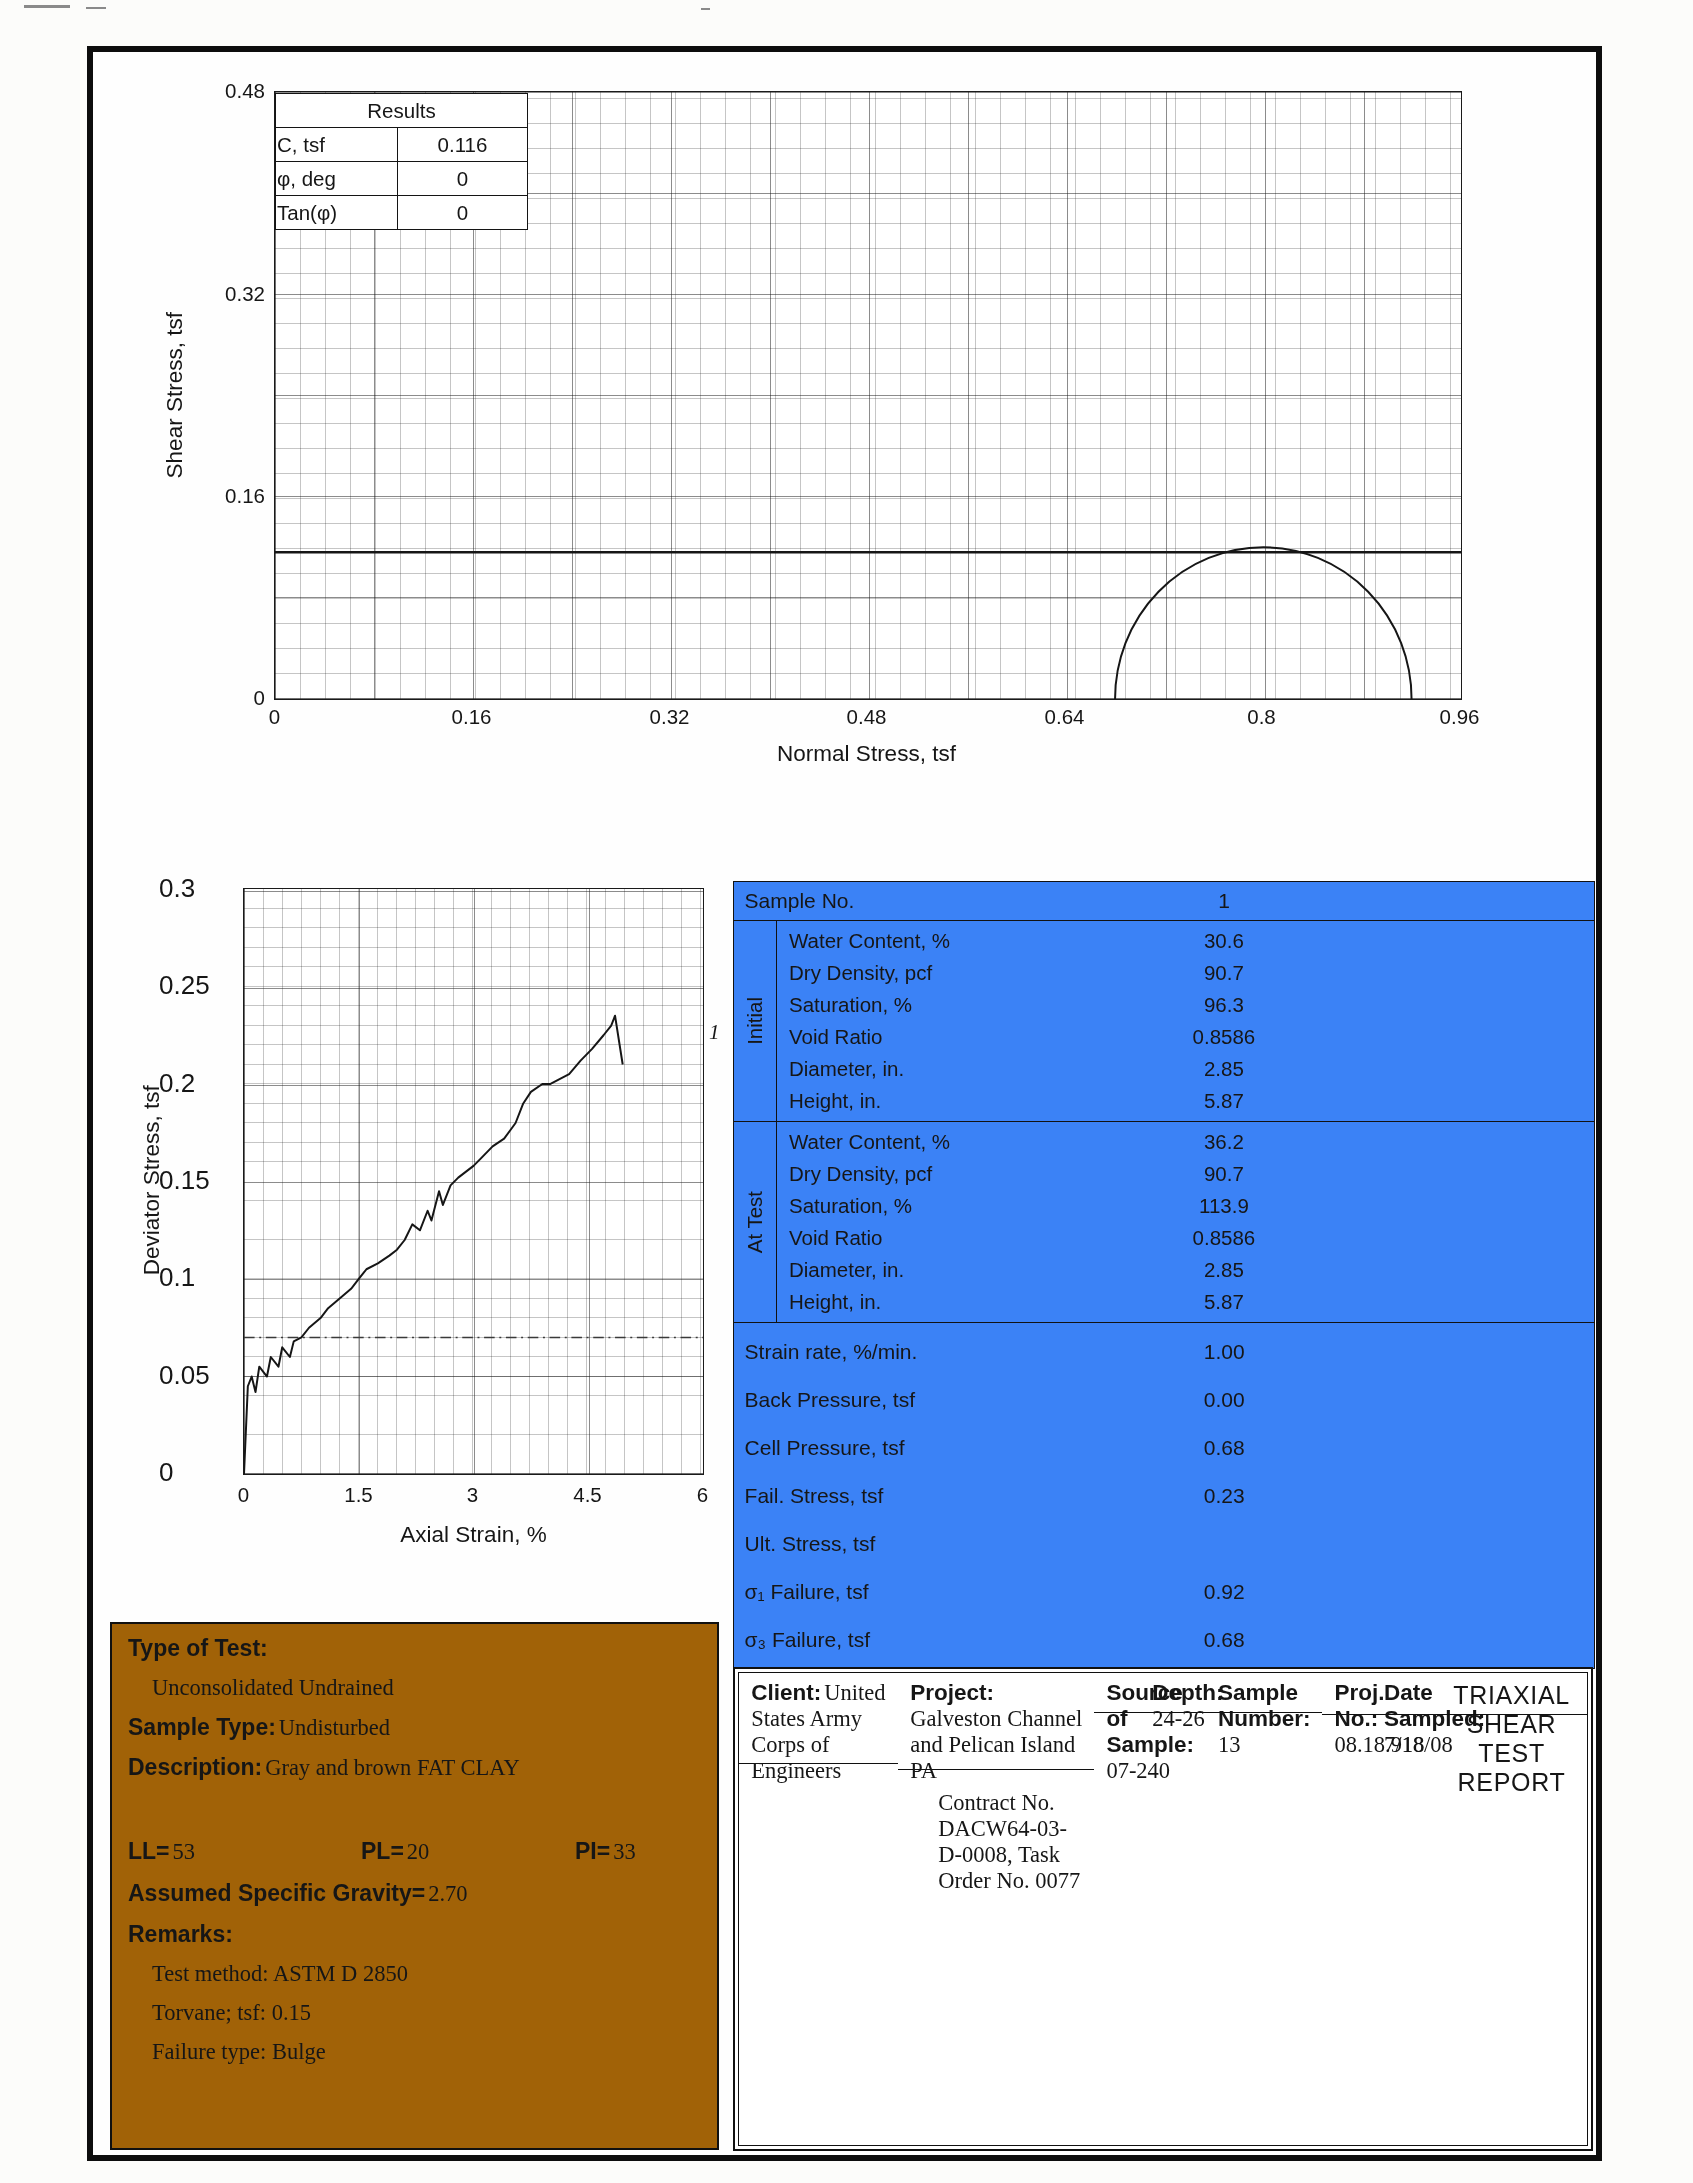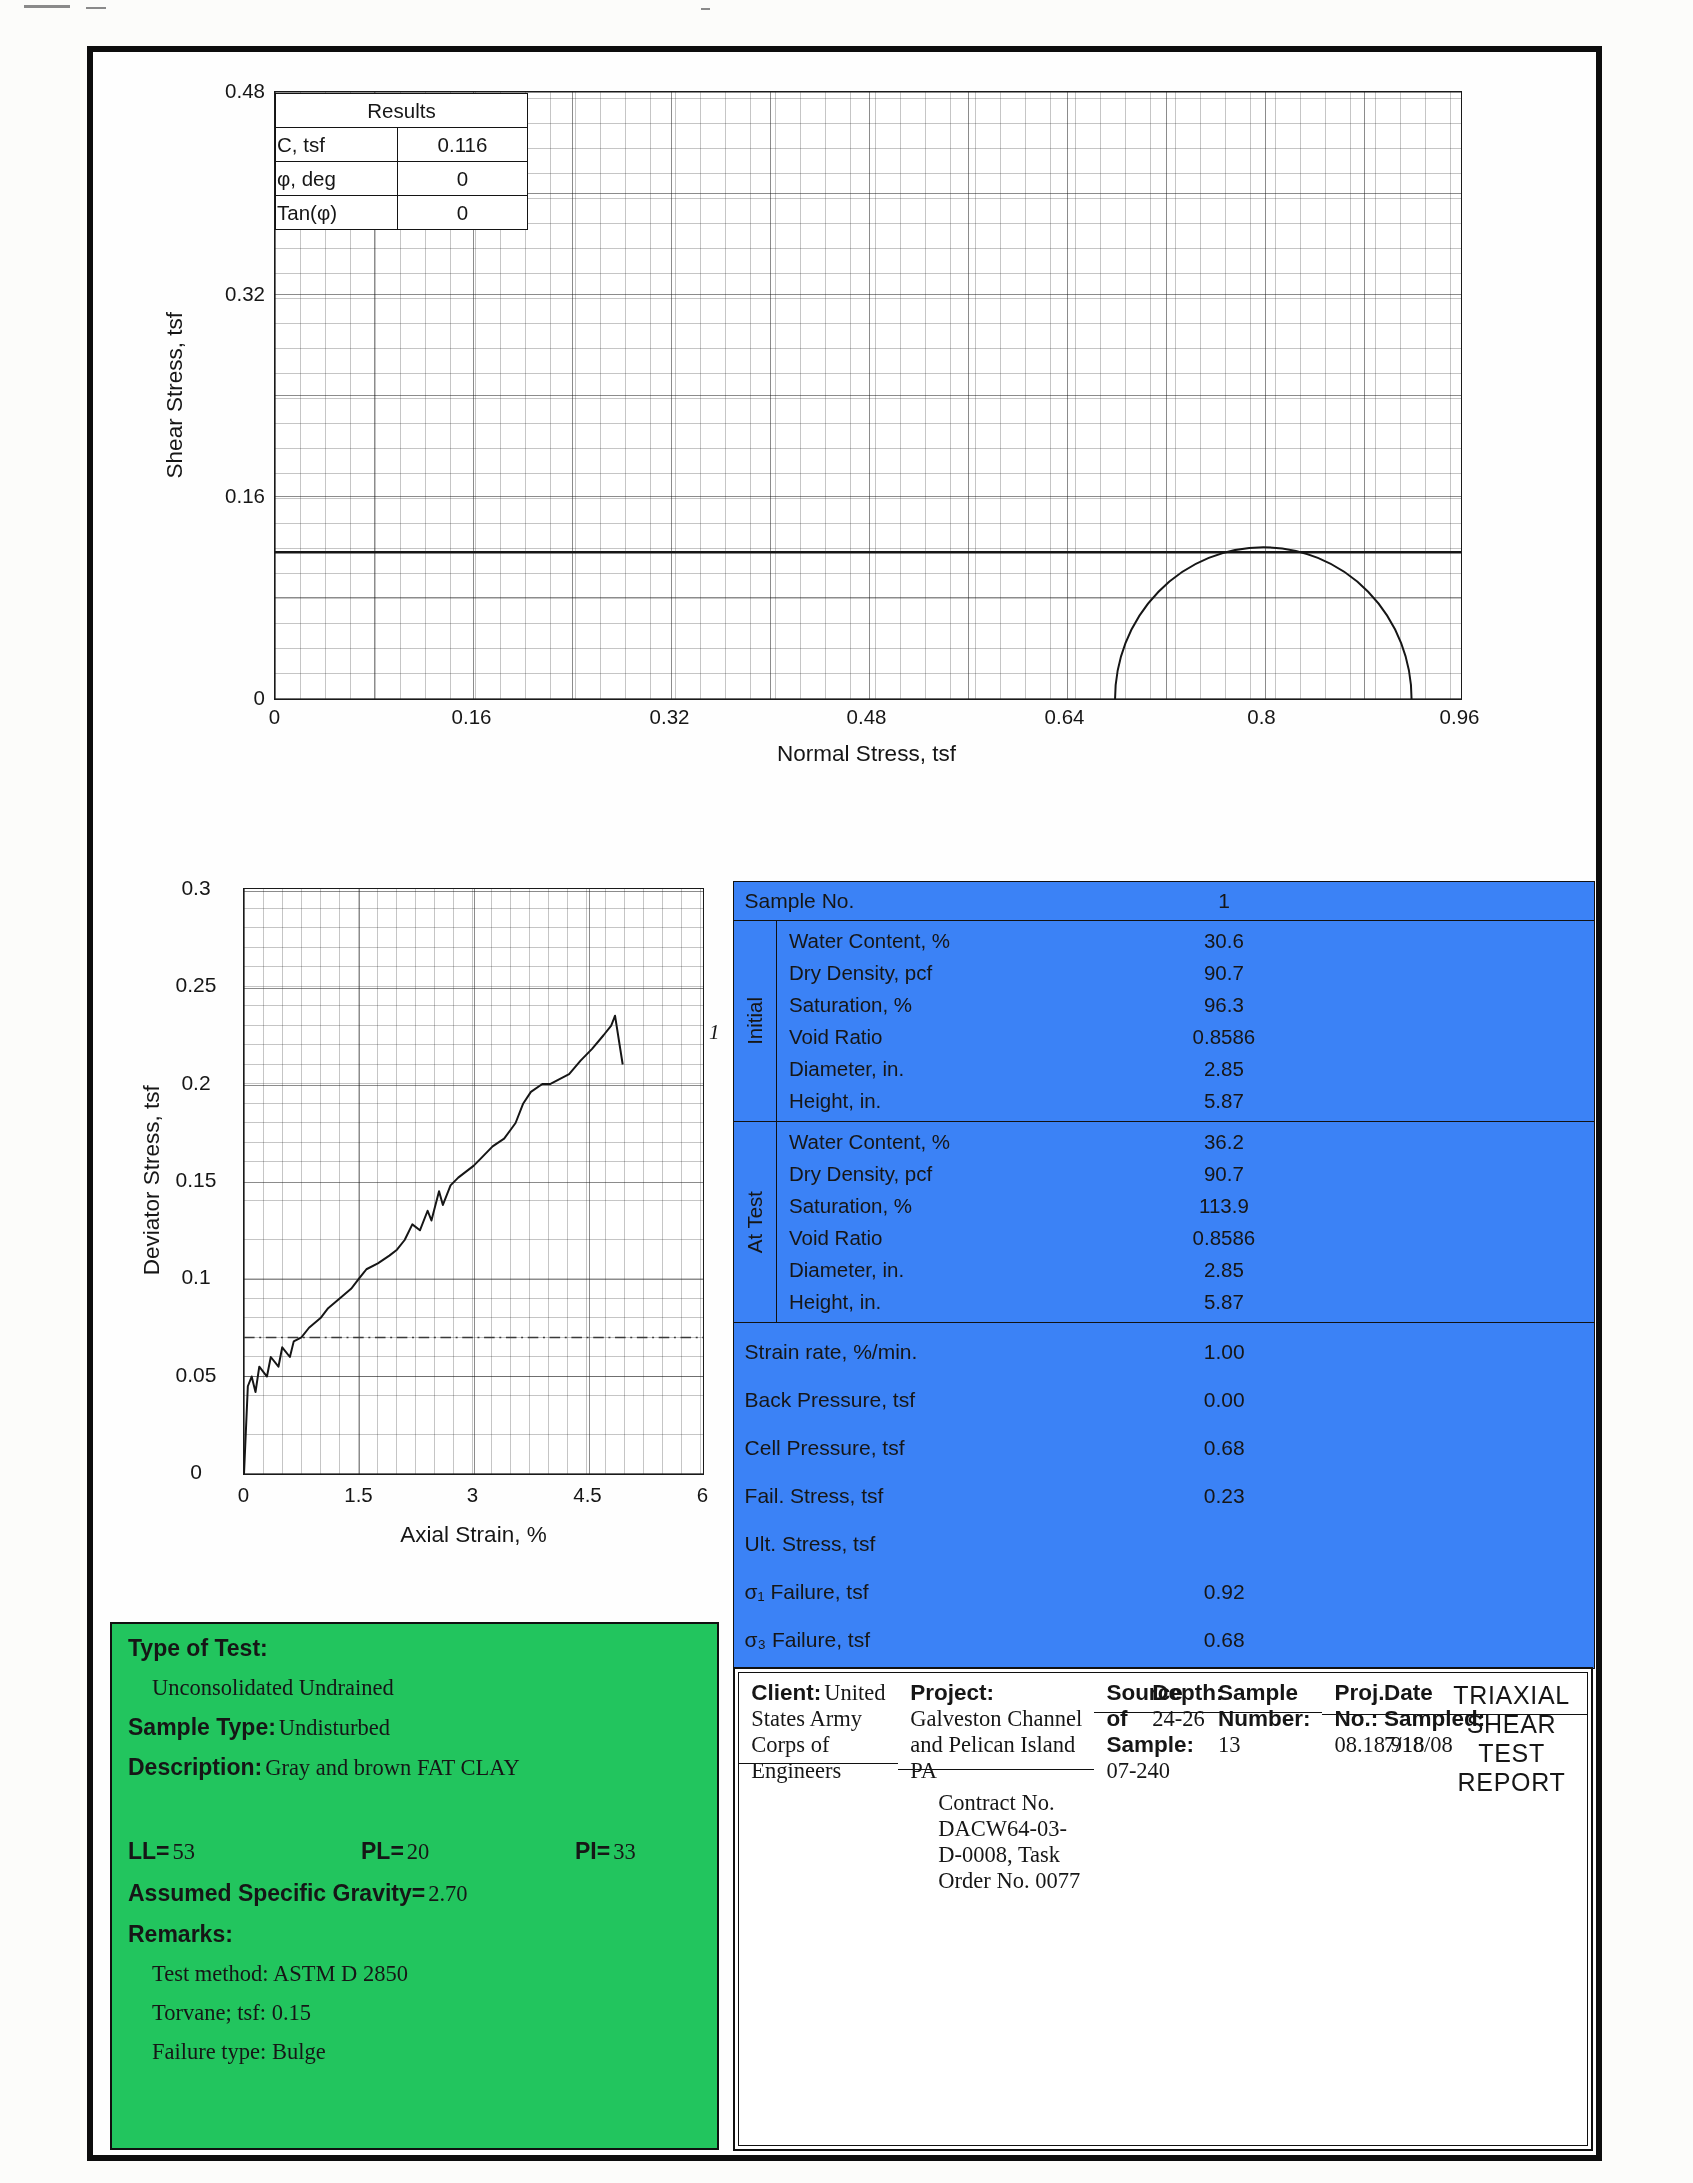--- a/index.html
+++ b/index.html
@@ -40,42 +40,42 @@
   
   .plot2{
     position:absolute;left:243px;top:888px;width:459px;height:585px;
     border:1.7px solid #1a1a1a;background-color:#fff;
     background-image:
       repeating-linear-gradient(90deg, rgba(25,25,25,.50) 0 1px, transparent 1px 115px),
       repeating-linear-gradient(0deg,  rgba(25,25,25,.50) 0 1px, transparent 1px 97px),
       repeating-linear-gradient(90deg, rgba(25,25,25,.25) 0 0.7px, transparent 0.7px 19px),
       repeating-linear-gradient(0deg,  rgba(25,25,25,.25) 0 0.7px, transparent 0.7px 19.5px);
   }
-  .ytick2{position:absolute;left:159px;width:74px;text-align:center;font-size:21px;height:26.5px;line-height:26.5px;}
+  .ytick2{position:absolute;left:159px;width:74px;text-align:left;font-size:26px;height:26.5px;line-height:26.5px;}
   .xtick2{position:absolute;top:1483px;width:79px;text-align:center;font-size:20.5px;}
   .curve-label{position:absolute;left:709px;top:1020px;font:italic 21px "Liberation Serif",serif;}
   
   .stable{
     position:absolute;left:733px;top:881px;width:860px;
     border:1.7px solid #121212;font-size:21px;background:#3b82f6;
   }
   .samplerow{position:relative;height:38px;line-height:38px;border-bottom:1.3px solid #121212;padding-left:10.6px;}
   .tblock{display:flex;border-bottom:1.3px solid #121212;}
   .tgroup{width:42px;border-right:1.3px solid #121212;display:flex;align-items:center;justify-content:center;}
   .tgroup span{writing-mode:vertical-rl;transform:rotate(180deg);font-size:20.5px;}
   .tblock-rows{flex:1;padding:4px 0;}
   .trow{position:relative;height:32px;line-height:32px;font-size:20.5px;padding-left:12px;}
   .tval{position:absolute;top:0;left:42%;width:30%;text-align:center;}
   .tblock .tval{left:39.7%;}
   .statrows{padding:5.3px 0 4px 0;}
   .srow{position:relative;height:48px;line-height:48px;padding-left:10.6px;}
   
   .box-left{
     position:absolute;left:110px;top:1622px;width:609px;height:528px;
-    border:2px solid #101010;box-sizing:border-box;padding:10.6px 0 0 16px;background:#22c55e;
+    border:2px solid #101010;box-sizing:border-box;padding:10.6px 0 0 16px;background:#a16207;
   }
   .blbl{font-weight:700;font-size:23px;font-family:"Liberation Sans",sans-serif;}
   .bser{font-family:"Liberation Serif",serif;font-size:22.5px;font-weight:400;}
   .bl-line{margin-top:13.2px;}
   .indent{margin-left:24px;}
   .atterberg{position:relative;height:29px;margin-top:57px;}
   .atterberg .pair{position:absolute;top:0;}
   
   .box-right{
     position:absolute;left:733px;top:1667px;width:860px;height:484px;

